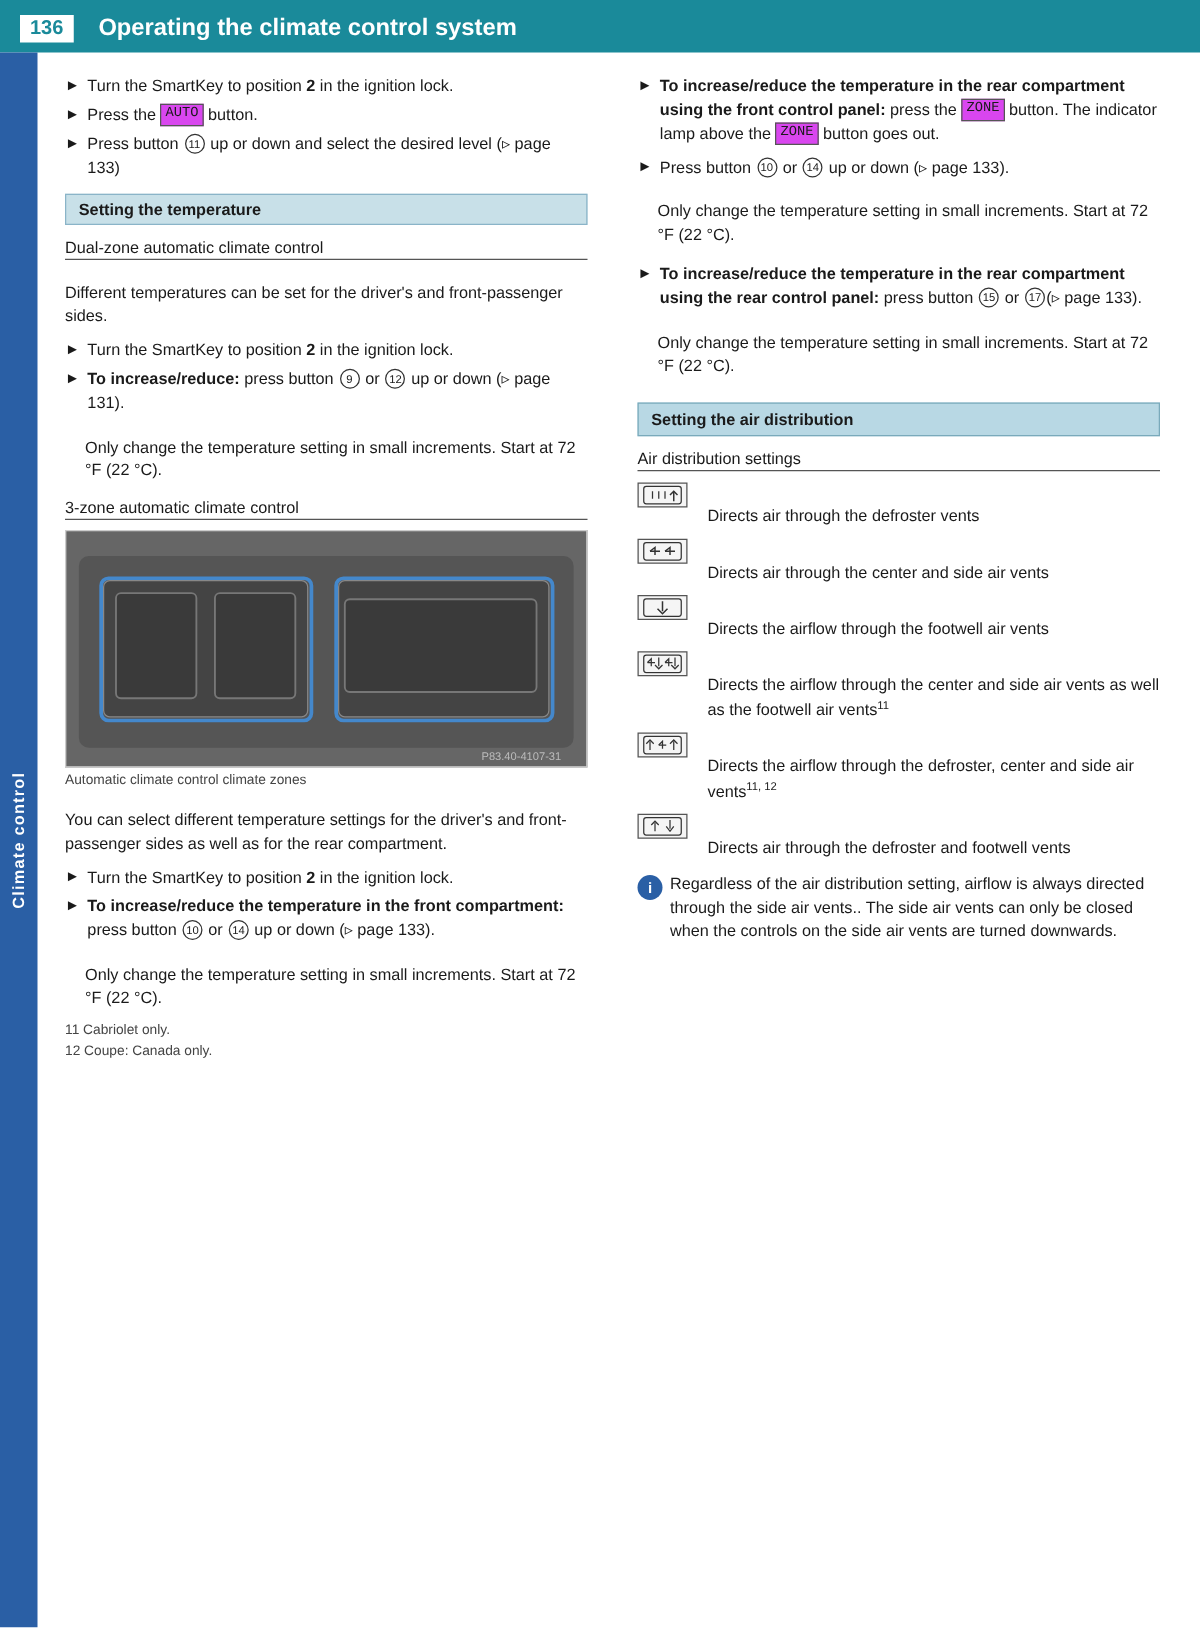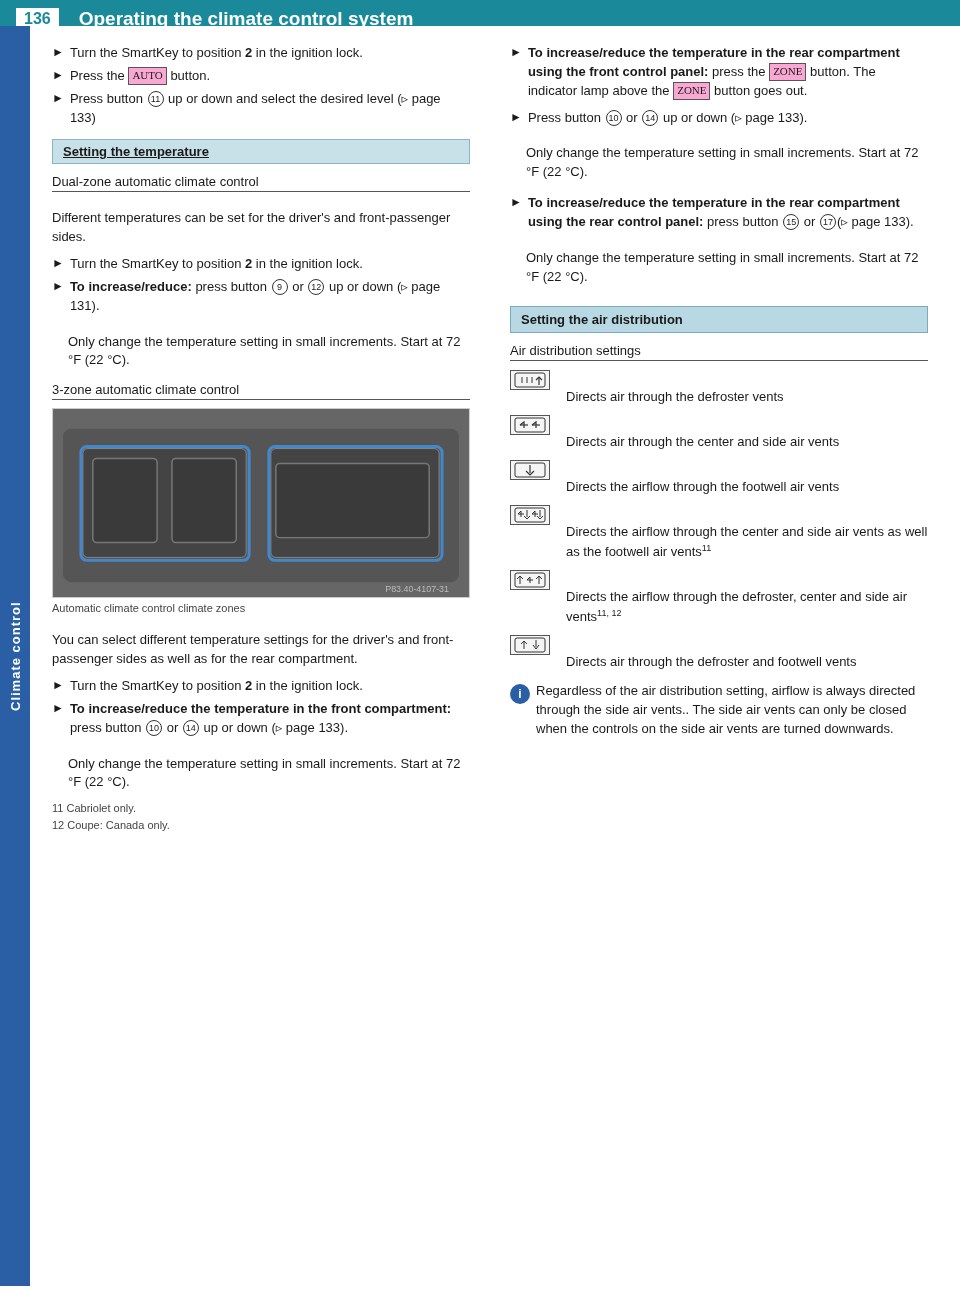--- a/index.html
+++ b/index.html
@@ -11,22 +11,22 @@
       min-height: 1302px;
       color: #1a1a1a;
     }
 
     
     .header {
       background: #1a8a9a;
       color: white;
       padding: 8px 16px;
       display: flex;
-      align-items: flex-start;
-      height: 26px;
+      align-items: flex-end;
+      height: 42px;
     }
     .header-page-num {
       font-size: 16px;
       font-weight: bold;
       margin-right: 20px;
       background: #fff;
       color: #1a8a9a;
       padding: 2px 8px;
       font-weight: bold;
     }
@@ -87,21 +87,20 @@
 
     .section-header {
       background: #c8e0e8;
       border: 1px solid #8ab4c8;
       padding: 4px 10px;
       font-weight: bold;
       font-size: 13px;
       margin-bottom: 10px;
       display: inline-block;
       width: 100%;
-      text-decoration: underline;
     }
 
     .subsection-title {
       font-weight: normal;
       font-size: 13px;
       border-bottom: 1px solid #555;
       margin-bottom: 6px;
       padding-bottom: 2px;
     }
 
@@ -110,22 +109,22 @@
       line-height: 1.45;
       margin-top: 17px;
     }
 
     
     .btn-inline {
       display: inline-block;
       border: 1px solid #555;
       padding: 0px 3px;
       font-size: 11px;
-      font-family: Liberation Serif, serif;
-      background: #f9a8d4;
+      font-family: Liberation Mono, monospace;
+      background: #d946ef;
       vertical-align: middle;
     }
 
     
     .circle-num {
       display: inline-flex;
       align-items: center;
       justify-content: center;
       width: 16px;
       height: 16px;

